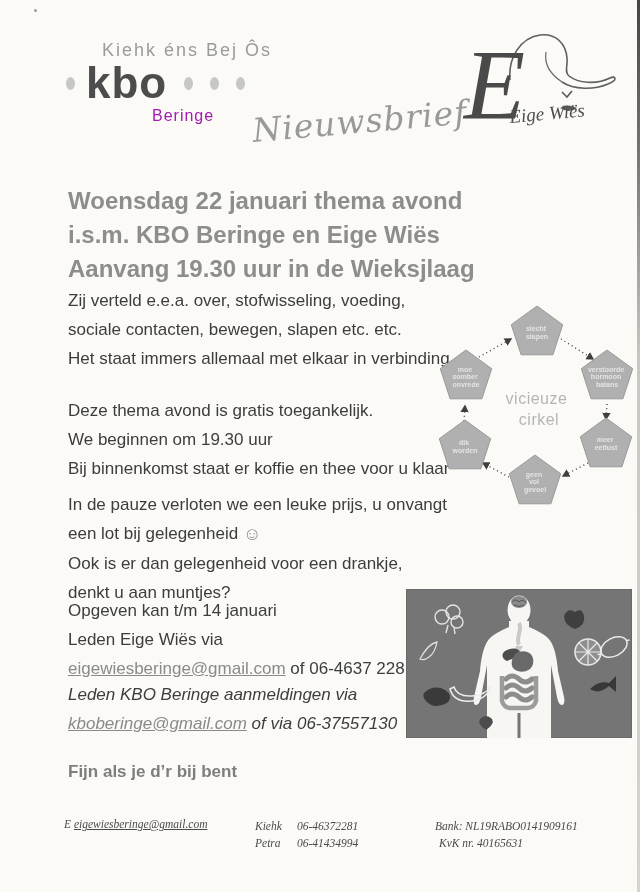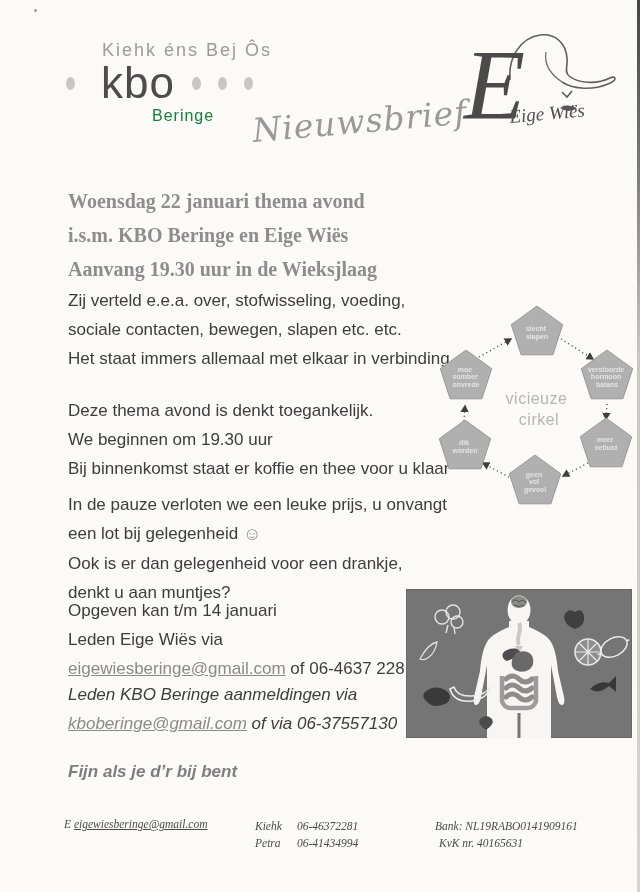--- a/index.html
+++ b/index.html
@@ -14,44 +14,44 @@
   .scan-edge-right{position:absolute;right:0;top:0;width:3px;height:892px;
     background:linear-gradient(180deg,#444 0%,#777 18%,#c9c7c2 40%,#d6d4cf 100%);}
   .scan-dot{position:absolute;left:34px;top:9px;width:3px;height:3px;border-radius:50%;background:#9a9a9a;}
 
   
   .kbo{position:absolute;left:66px;top:40px;width:200px;}
   .kbo-tagline{color:#9b9b9b;font-size:18px;letter-spacing:2px;padding-left:36px;white-space:nowrap;}
   .kbo-row{display:flex;align-items:center;margin-top:2px;}
   .kbo-dot{width:9px;height:13px;border-radius:50%;background:#c7c7c5;margin:0 9px 0 0;}
   .kbo-dot.after{margin:0 0 0 17px;}
-  .kbo-word{font-size:44px;font-weight:normal;color:#4c4c4c;letter-spacing:1px;line-height:40px;margin-left:17px;}
-  .kbo-loc{color:#15803d;font-size:16px;letter-spacing:1px;margin:4px 0 0 86px;}
+  .kbo-word{font-size:44px;font-weight:bold;color:#4c4c4c;letter-spacing:1px;line-height:40px;margin-left:2px;}
+  .kbo-loc{color:#a21caf;font-size:16px;letter-spacing:1px;margin:4px 0 0 86px;}
 
   .nieuwsbrief{
     position:absolute;left:252px;top:102px;width:210px;text-align:center;
     font-family:"DejaVu Serif","Liberation Serif",serif;font-style:italic;
     font-size:33px;color:#999;transform:rotate(-5deg);letter-spacing:1px;
   }
   .eigewies{position:absolute;left:458px;top:22px;width:165px;height:115px;}
 
   
-  .announce{position:absolute;left:68px;top:184px;font-size:20px;font-weight:bold;color:#8d8d8d;line-height:34px;font-family:Liberation Serif, serif;}
+  .announce{position:absolute;left:68px;top:184px;font-size:24px;font-weight:bold;color:#8d8d8d;line-height:34px;}
 
   
   .intro{position:absolute;left:68px;top:286px;}
   .intro-title{font-size:20px;color:#3a3a3a;margin-bottom:6px;}
   .bodytext{font-size:17px;color:#3d3d3d;line-height:29px;}
   .details{position:absolute;left:68px;top:396px;}
   .pauze{position:absolute;left:68px;top:490px;}
   .emoji{font-size:18px;color:#8f8f8f;vertical-align:-1px;}
   .signup1{position:absolute;left:68px;top:596px;}
   .signup2{position:absolute;left:68px;top:680px;font-style:italic;}
   .maillink{color:#8a8a8a;text-decoration:underline;text-decoration-color:#8a8a8a;cursor:pointer;}
-  .closing{position:absolute;left:68px;top:762px;font-size:17px;font-weight:bold;color:#7e7e7e;font-style:italic;}
+  .closing{position:absolute;left:68px;top:762px;font-size:17px;font-weight:bold;color:#7e7e7e;}
 
   
   .footer{position:absolute;left:0;top:818px;width:640px;
     font-family:"Liberation Serif",serif;font-style:italic;font-size:11.5px;color:#4a4a4a;}
   .fcol1{position:absolute;left:64px;top:0;}
   .fcol2{position:absolute;left:255px;top:0;line-height:17px;}
   .fcol2 .fname{display:inline-block;width:42px;}
   .fcol3{position:absolute;left:435px;top:0;line-height:17px;}
   .fcol3 .kvk{padding-left:4px;}
   .f-email{text-decoration:underline;color:#4a4a4a;}
@@ -102,21 +102,21 @@
     <div>Aanvang 19.30 uur in de Wieksjlaag</div>
   </div>
 
   <div class="intro">
     <div class="bodytext">Zij verteld e.e.a. over, stofwisseling, voeding,</div>
     <div class="bodytext">sociale contacten, bewegen, slapen etc. etc.</div>
     <div class="bodytext">Het staat immers allemaal met elkaar in verbinding.</div>
   </div>
 
   <div class="details">
-    <div class="bodytext">Deze thema avond is denkt toegankelijk.</div>
+    <div class="bodytext">Deze thema avond is gratis toegankelijk.</div>
     <div class="bodytext">We beginnen om 19.30 uur</div>
     <div class="bodytext">Bij binnenkomst staat er koffie en thee voor u klaar</div>
   </div>
 
   <div class="pauze">
     <div class="bodytext">In de pauze verloten we een leuke prijs, u onvangt</div>
     <div class="bodytext"><span>een lot bij gelegenheid</span>
       <span class="emoji">☺</span></div>
     <div class="bodytext">Ook is er dan gelegenheid voor een drankje,</div>
     <div class="bodytext">denkt u aan muntjes?</div>

